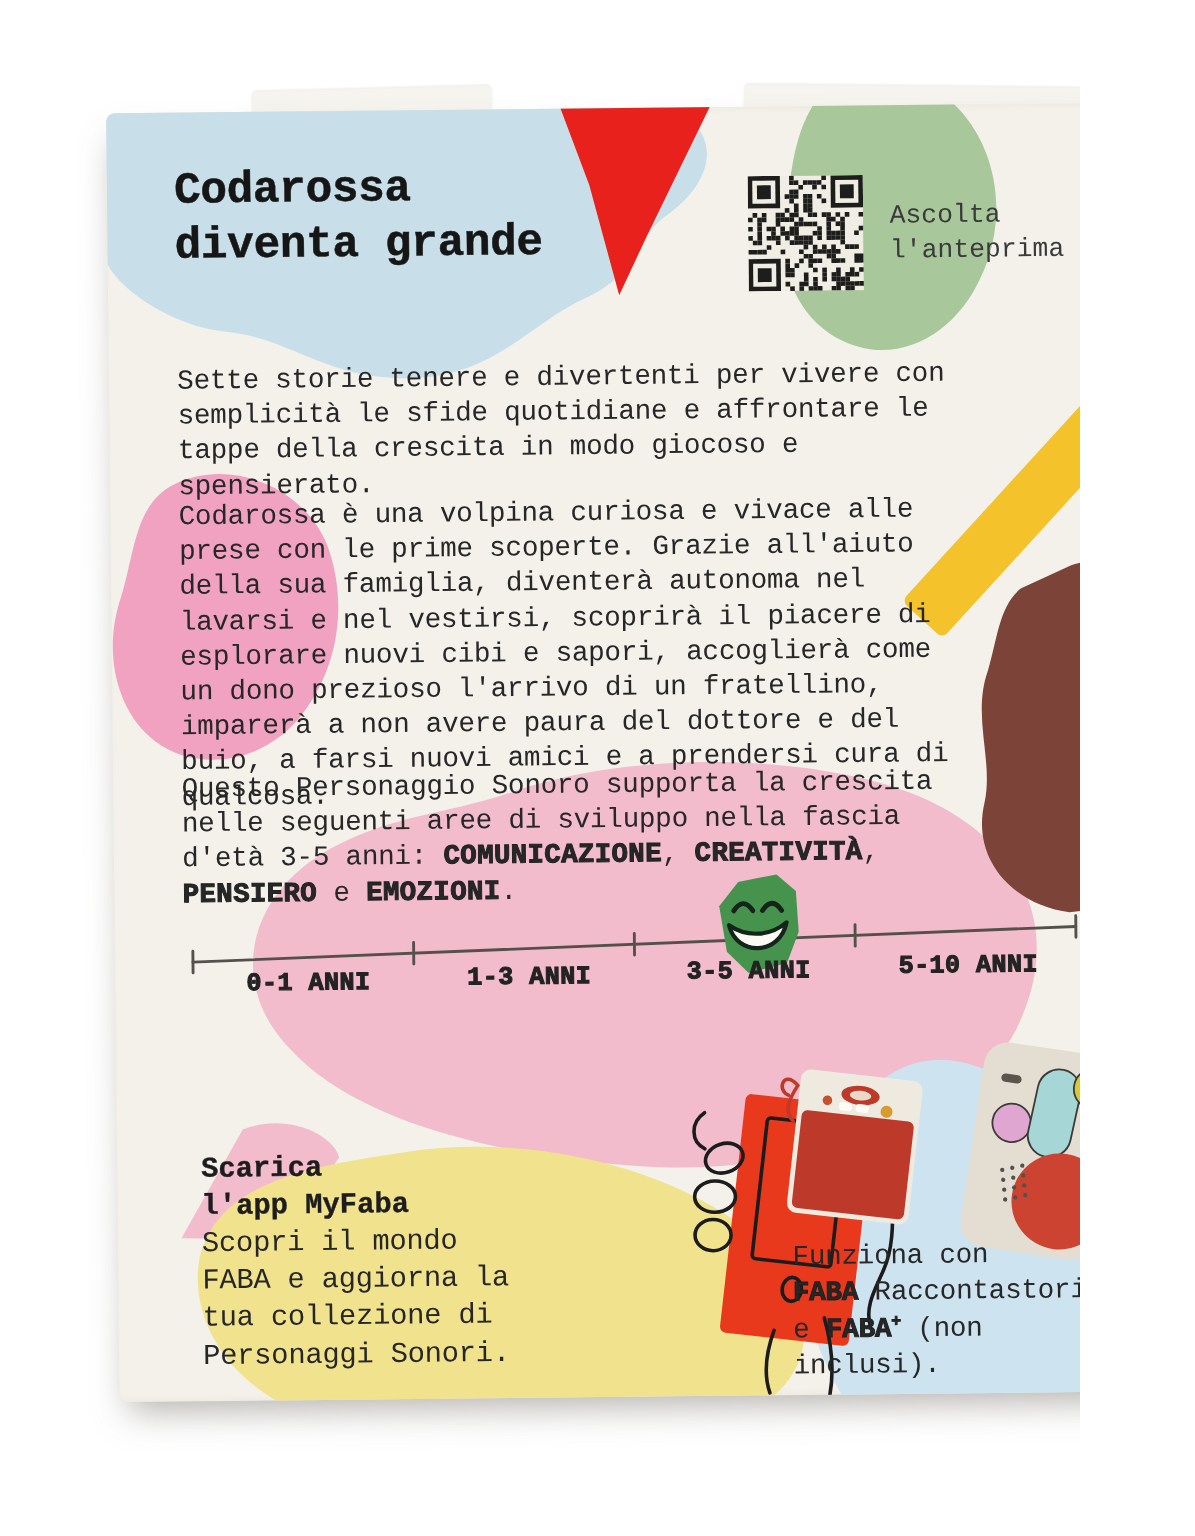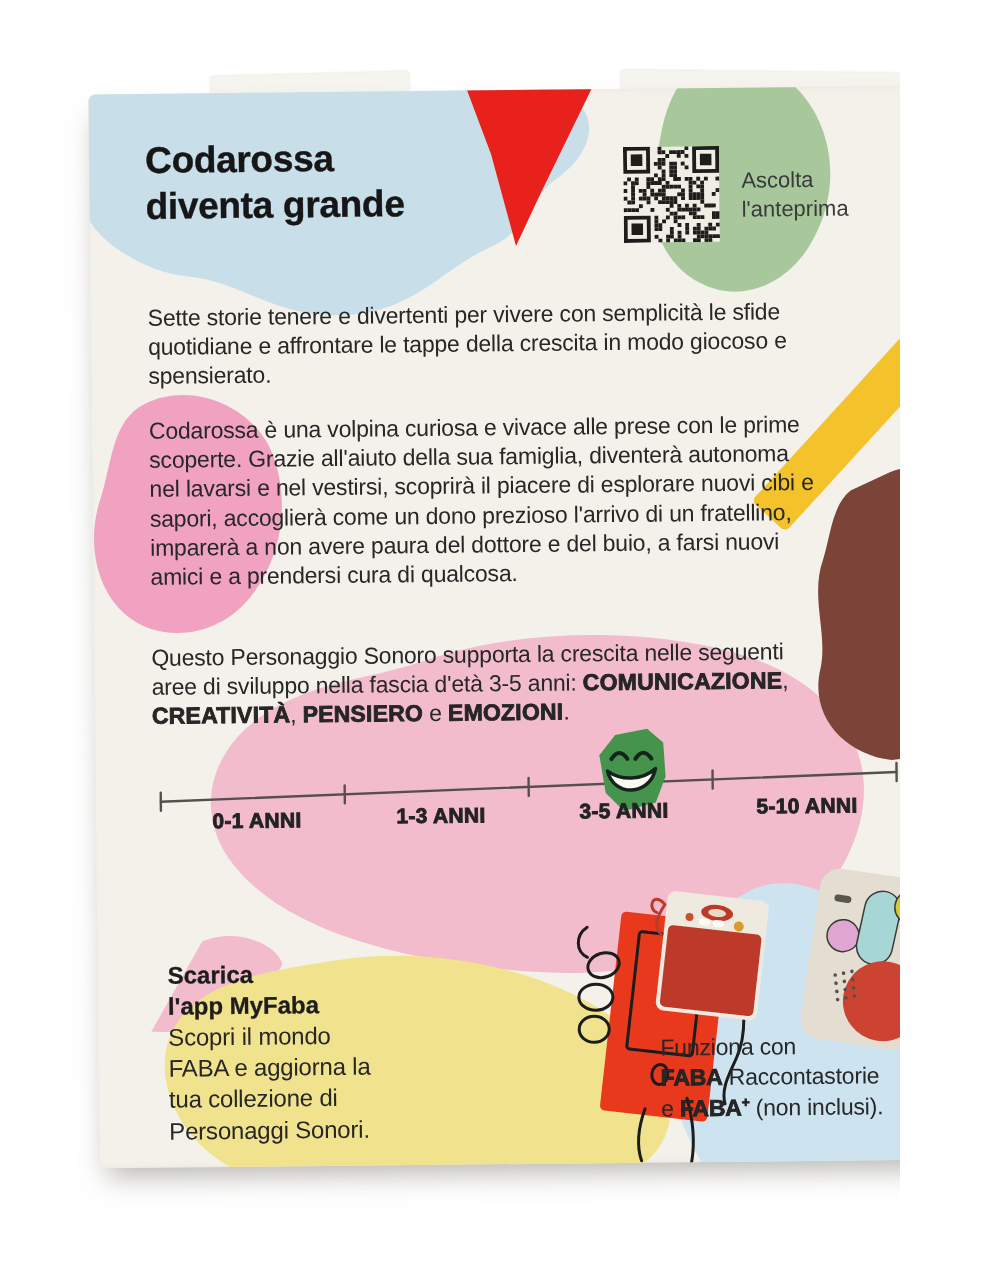--- a/index.html
+++ b/index.html
@@ -1,17 +1,17 @@
 <!DOCTYPE html>
 <html><head>
 <meta charset="utf-8">
 <style>
   html,body{margin:0;padding:0;background:#fff;}
   .photo{position:relative;width:900px;height:1280px;background:#ffffff;overflow:hidden;
-         font-family:Liberation Sans, sans-serif;}
+         font-family:Liberation Mono, monospace;}
   .abs{position:absolute;}
   .flap{position:absolute;background:#f6f4ee;border-radius:4px;box-shadow:0 -1px 2px rgba(0,0,0,.08);}
   .package{position:absolute;left:94px;top:90px;width:850px;height:1074px;background:#f3f1ea;
            border-radius:7px;overflow:hidden;transform:rotate(-0.6deg);
            box-shadow:0 16px 28px -8px rgba(110,105,95,.5), inset -4px 0 8px rgba(0,0,0,.05);}
   svg{display:block;}
   
   .title{font-size:37px;line-height:1.24;font-weight:700;color:#161616;white-space:pre-line;
          letter-spacing:-0.3px;-webkit-text-stroke:0.4px #161616;}
   .body-text{font-size:23px;line-height:1.27;color:#272727;letter-spacing:-0.2px;}

